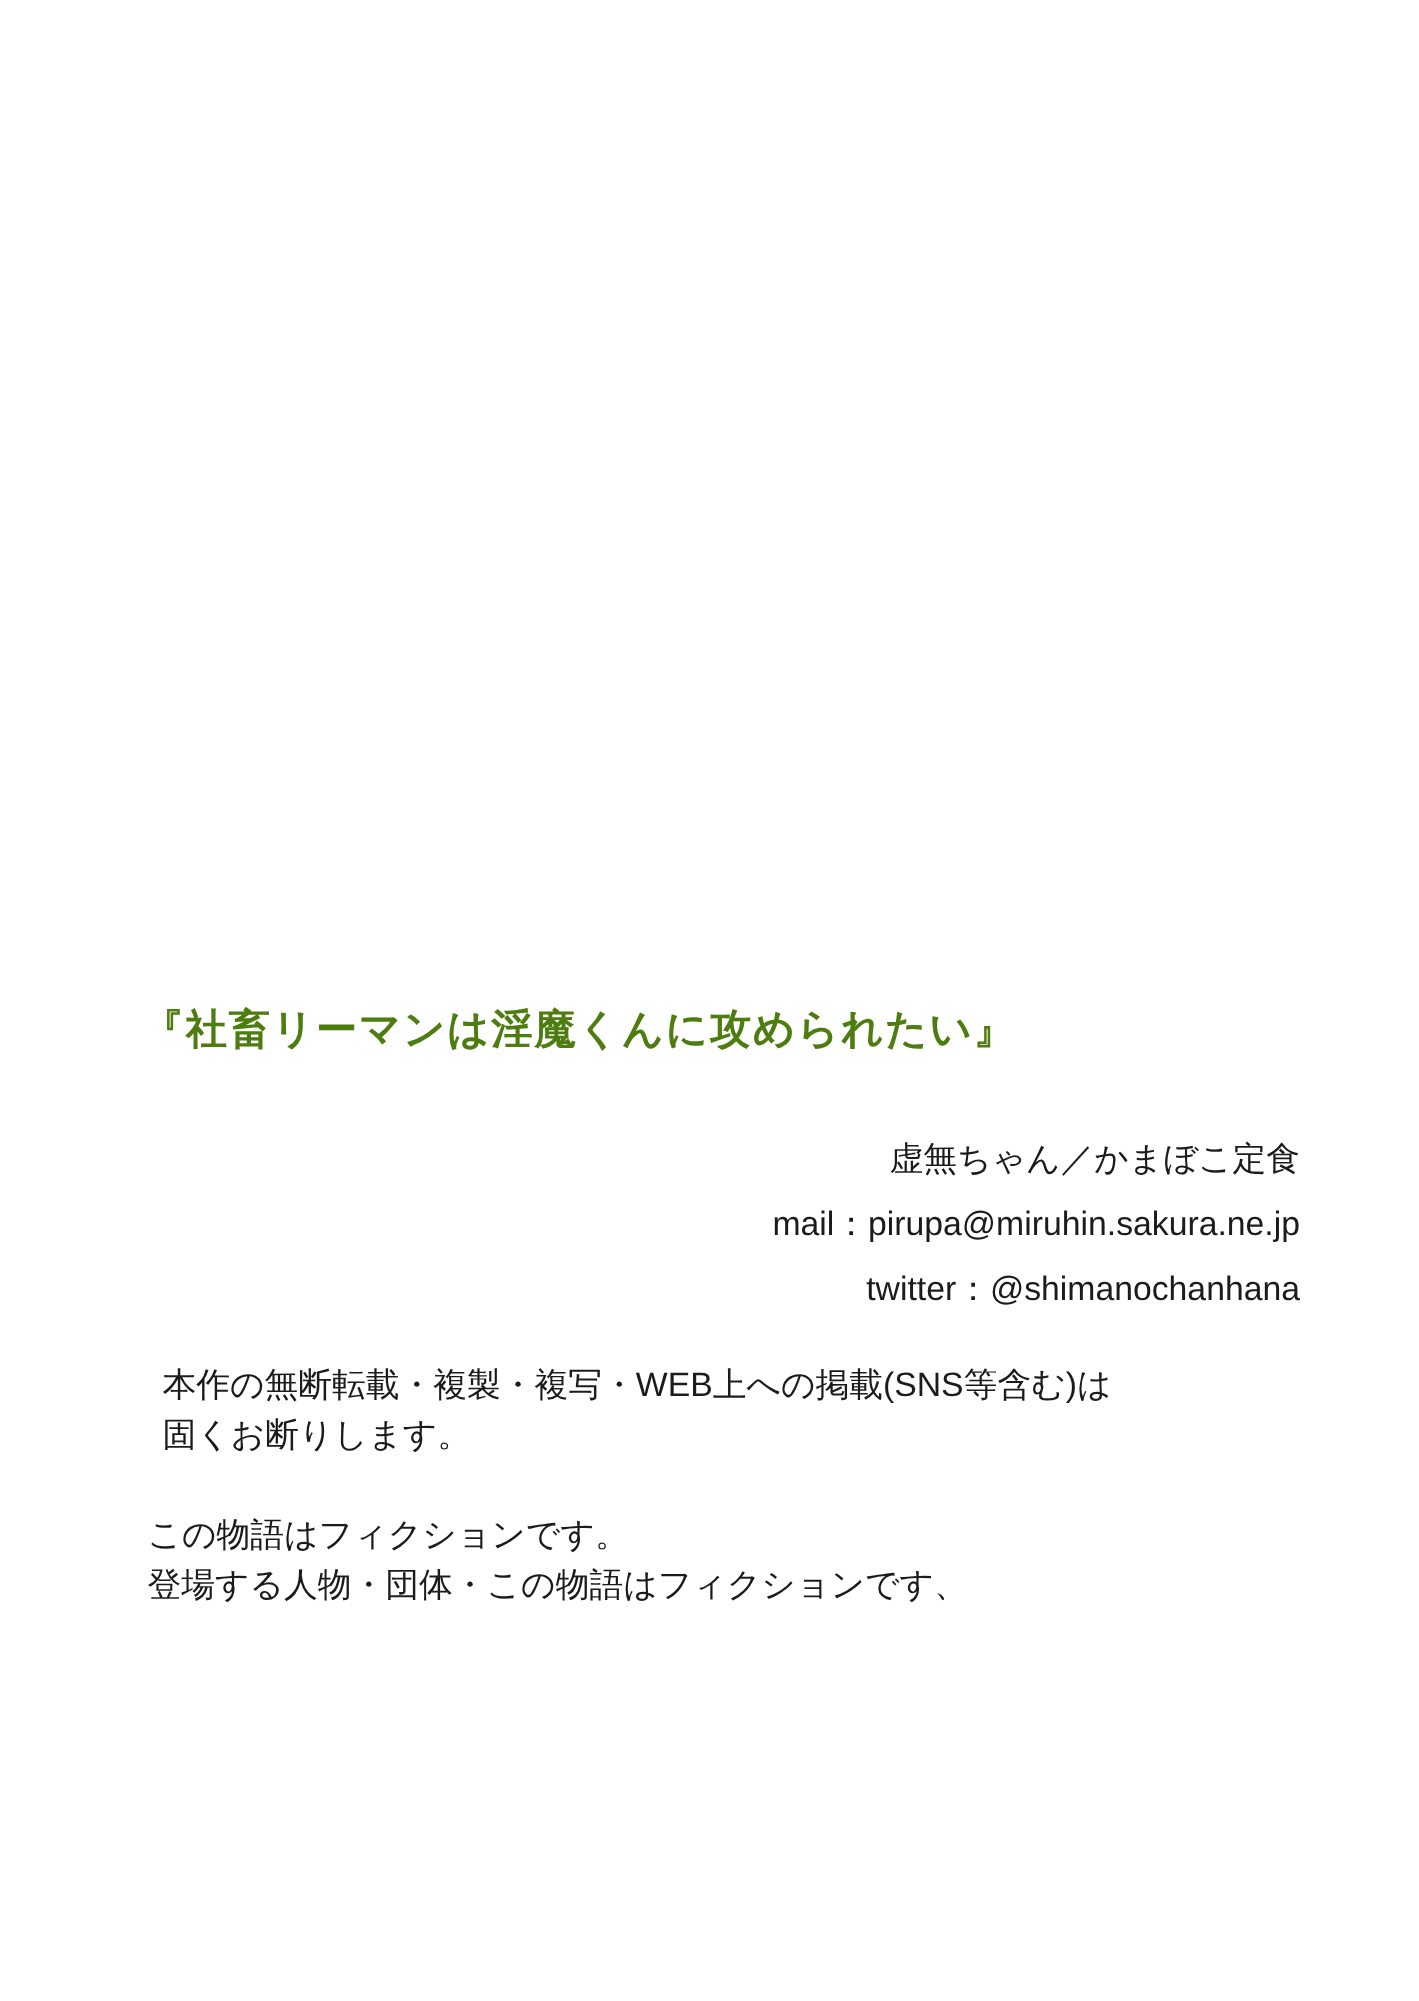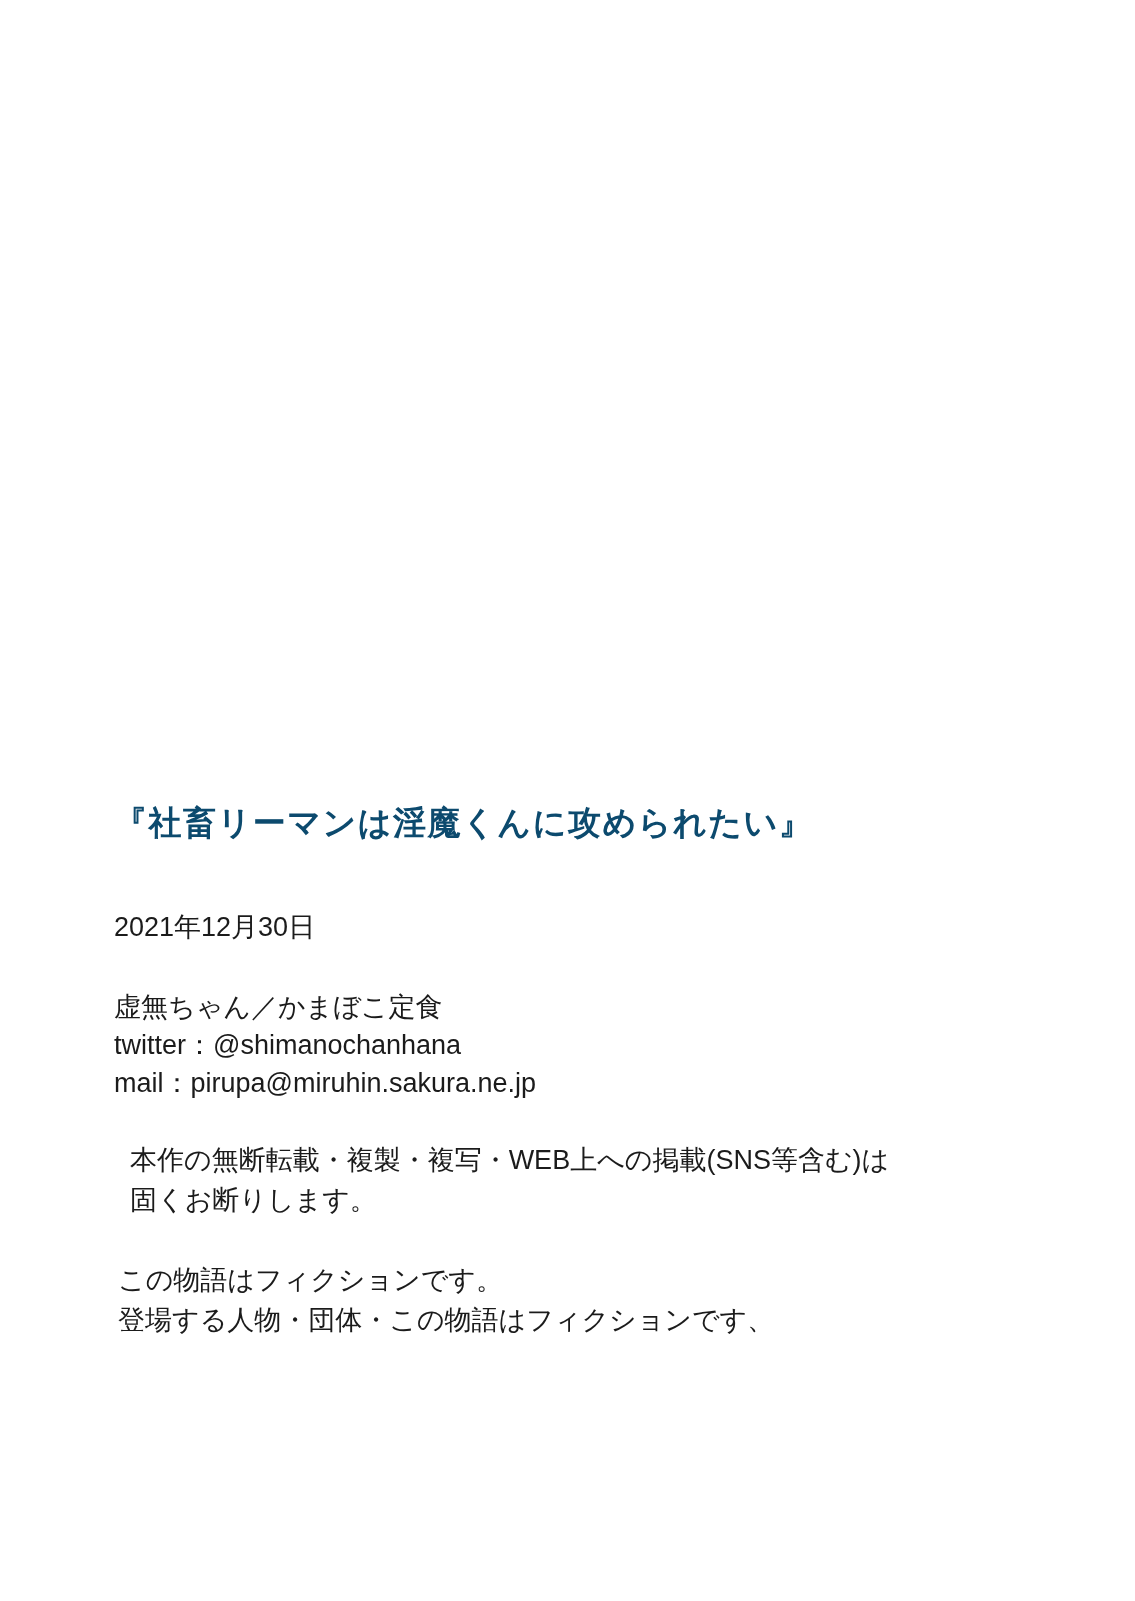--- a/index.html
+++ b/index.html
@@ -27,30 +27,31 @@
     color: #1b1b1b;
     font-size: 27px;
     line-height: 38px;
     -webkit-font-smoothing: antialiased;
   }
   .work-title {
     font-size: 33px;
     font-weight: 600;
     letter-spacing: 1.5px;
     margin: 0 0 66px 0;
-    color: #0c4a6e;
+    color: #4d7c0f;
   }
   .pub-date {
     margin: 0 0 42px 0;
   }
   .author-block {
     margin: 0 0 38px 0;
   }
   .author-block p {
-    margin: 0;
+    margin: 14px;
+    text-align: right;
   }
   .copyright-block {
     margin: 0 0 40px 16px;
     line-height: 40px;
   }
   .copyright-block p {
     margin: 0;
   }
   .fiction-block {
     margin: 4px;
@@ -61,26 +62,25 @@
   }
 </style>
 </head>
 <body>
 
 <div class="page">
   <div class="colophon">
 
     <h1 class="work-title">『社畜リーマンは淫魔くんに攻められたい』</h1>
 
-    <p class="pub-date">2021年12月30日</p>
 
     <div class="author-block">
       <p>虚無ちゃん／かまぼこ定食</p>
+      <p>mail：pirupa@miruhin.sakura.ne.jp</p>
       <p>twitter：@shimanochanhana</p>
-      <p>mail：pirupa@miruhin.sakura.ne.jp</p>
     </div>
 
     <div class="copyright-block">
       <p>本作の無断転載・複製・複写・WEB上への掲載(SNS等含む)は</p>
       <p>固くお断りします。</p>
     </div>
 
     <div class="fiction-block">
       <p>この物語はフィクションです。</p>
       <p>登場する人物・団体・この物語はフィクションです、</p>

